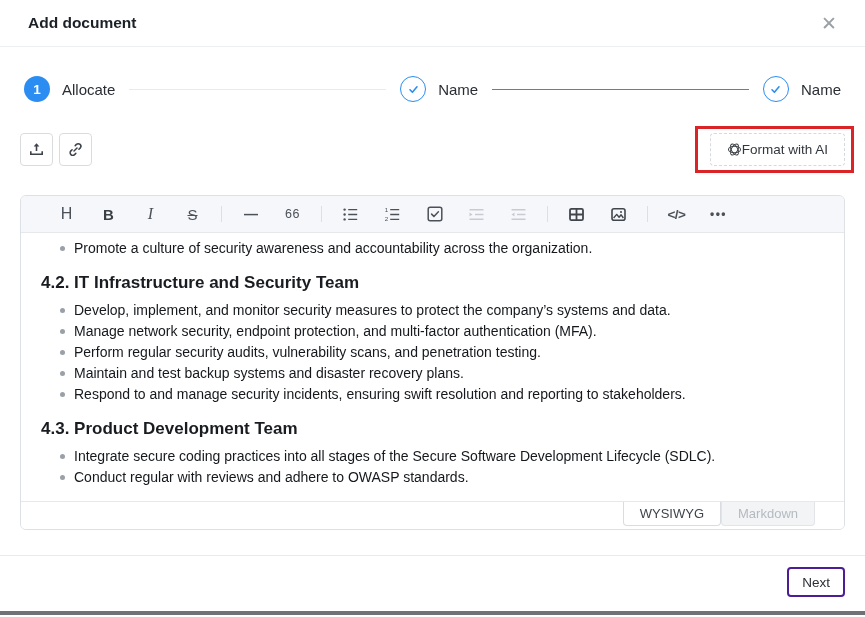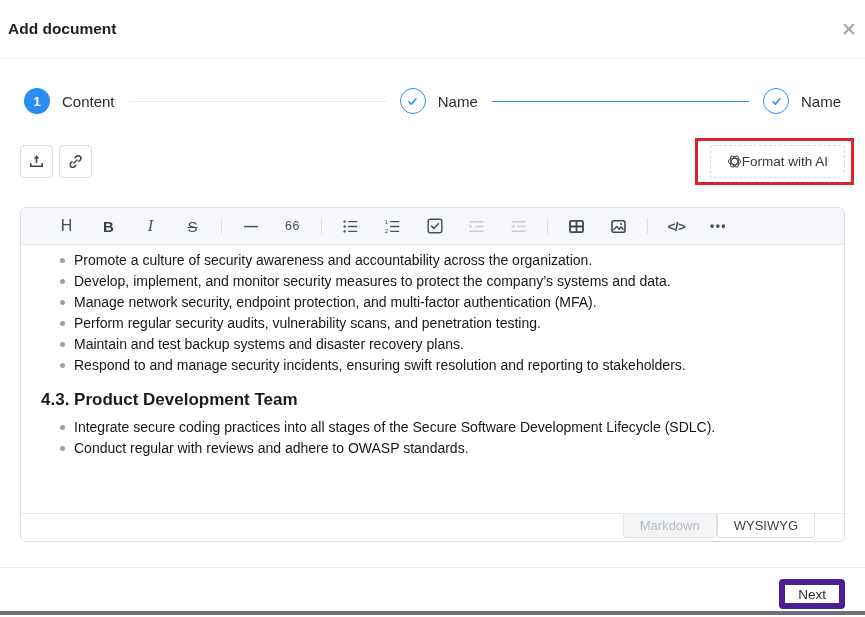--- a/index.html
+++ b/index.html
@@ -7,21 +7,21 @@
   body {
     font-family: "Liberation Sans", sans-serif;
     background: #fff;
     color: #1c2128;
     position: relative;
     overflow: hidden;
   }
   
   .dlg-header {
     display: flex; align-items: center;
-    height: 59px; padding: 0 8px;
+    height: 47px; padding: 0 28px;
     border-bottom: 1px solid #eeeff2;
   }
   .dlg-title { font-size: 15.5px; font-weight: 700; color: #1c2128; }
   .dlg-close {
     margin-left: auto; color: #9aa0a6; font-size: 19px; line-height: 1;
     cursor: pointer; user-select: none; font-weight: 400;
   }
   
   .steps { display: flex; align-items: center; margin: 29px 24px 0; }
   .step { display: flex; align-items: center; }
@@ -108,21 +108,21 @@
     font-size: 13px; border: 1px solid #e2e4e8; border-top: none;
     border-radius: 0 0 4px 4px; cursor: pointer; background: #f3f4f6; color: #b5bac1;
   }
   .mode-tab.active { background: #fff; color: #3f444b; border-color: #d9dce0; }
   
   .dlg-footer {
     margin-top: 25px; border-top: 1px solid #e8eaed;
     padding: 11px 20px 0; display: flex; justify-content: flex-end;
   }
   .next-btn {
-    background: #fff; border: 6px solid #4c1d95; border-radius: 4px;
+    background: #fff; border: 2px solid #4c1d95; border-radius: 4px;
     min-width: 53px; height: 30px; padding: 0 13px;
     font-family: "Liberation Sans", sans-serif;
     font-size: 13.5px; color: #2b2f36; cursor: pointer;
   }
   
   .bottom-bar {
     position: absolute; left: 0; right: 0; bottom: 2px; height: 4px;
     background: #6e7276;
   }
   svg { display: block; }
@@ -131,21 +131,21 @@
 <body>
 
 <div class="dlg-header">
   <span class="dlg-title">Add document</span>
   <span class="dlg-close">✕</span>
 </div>
 
 <div class="steps">
   <div class="step">
     <span class="step-circle current">1</span>
-    <span class="step-label">Content</span>
+    <span class="step-label">Allocate</span>
   </div>
   <div class="connector gray"></div>
   <div class="step">
     <span class="step-circle done">
       <svg width="13" height="13" viewBox="0 0 13 13">
           <path d="M3 6.8l2.4 2.4L10 3.8" fill="none" stroke="#2b8df2" stroke-width="1.6" stroke-linecap="round" stroke-linejoin="round"></path>
         </svg>
     </span>
     <span class="step-label">Name</span>
   </div>
@@ -253,37 +253,38 @@
     </span>
     <span class="tb-div"></span>
     <span class="tb-btn g-code">&lt;/&gt;</span>
     <span class="tb-btn g-more">•••</span>
   </div>
 
   <div class="ed-content">
       <ul>
         <li>Promote a culture of security awareness and accountability across the organization.</li>
       </ul>
+      <h3>4.2. IT Infrastructure and Security Team</h3>
       <ul>
         <li>Develop, implement, and monitor security measures to protect the company’s systems and data.</li>
         <li>Manage network security, endpoint protection, and multi-factor authentication (MFA).</li>
         <li>Perform regular security audits, vulnerability scans, and penetration testing.</li>
         <li>Maintain and test backup systems and disaster recovery plans.</li>
         <li>Respond to and manage security incidents, ensuring swift resolution and reporting to stakeholders.</li>
       </ul>
       <h3>4.3. Product Development Team</h3>
       <ul>
         <li>Integrate secure coding practices into all stages of the Secure Software Development Lifecycle (SDLC).</li>
         <li>Conduct regular with reviews and adhere to OWASP standards.</li>
       </ul>
     </div>
 
   <div class="ed-footer">
+    <span class="mode-tab active">WYSIWYG</span>
     <span class="mode-tab">Markdown</span>
-    <span class="mode-tab active">WYSIWYG</span>
   </div>
 </div>
 
 <div class="dlg-footer">
   <button class="next-btn">Next</button>
 </div>
 
 <div class="bottom-bar"></div>
 
 </body></html>

